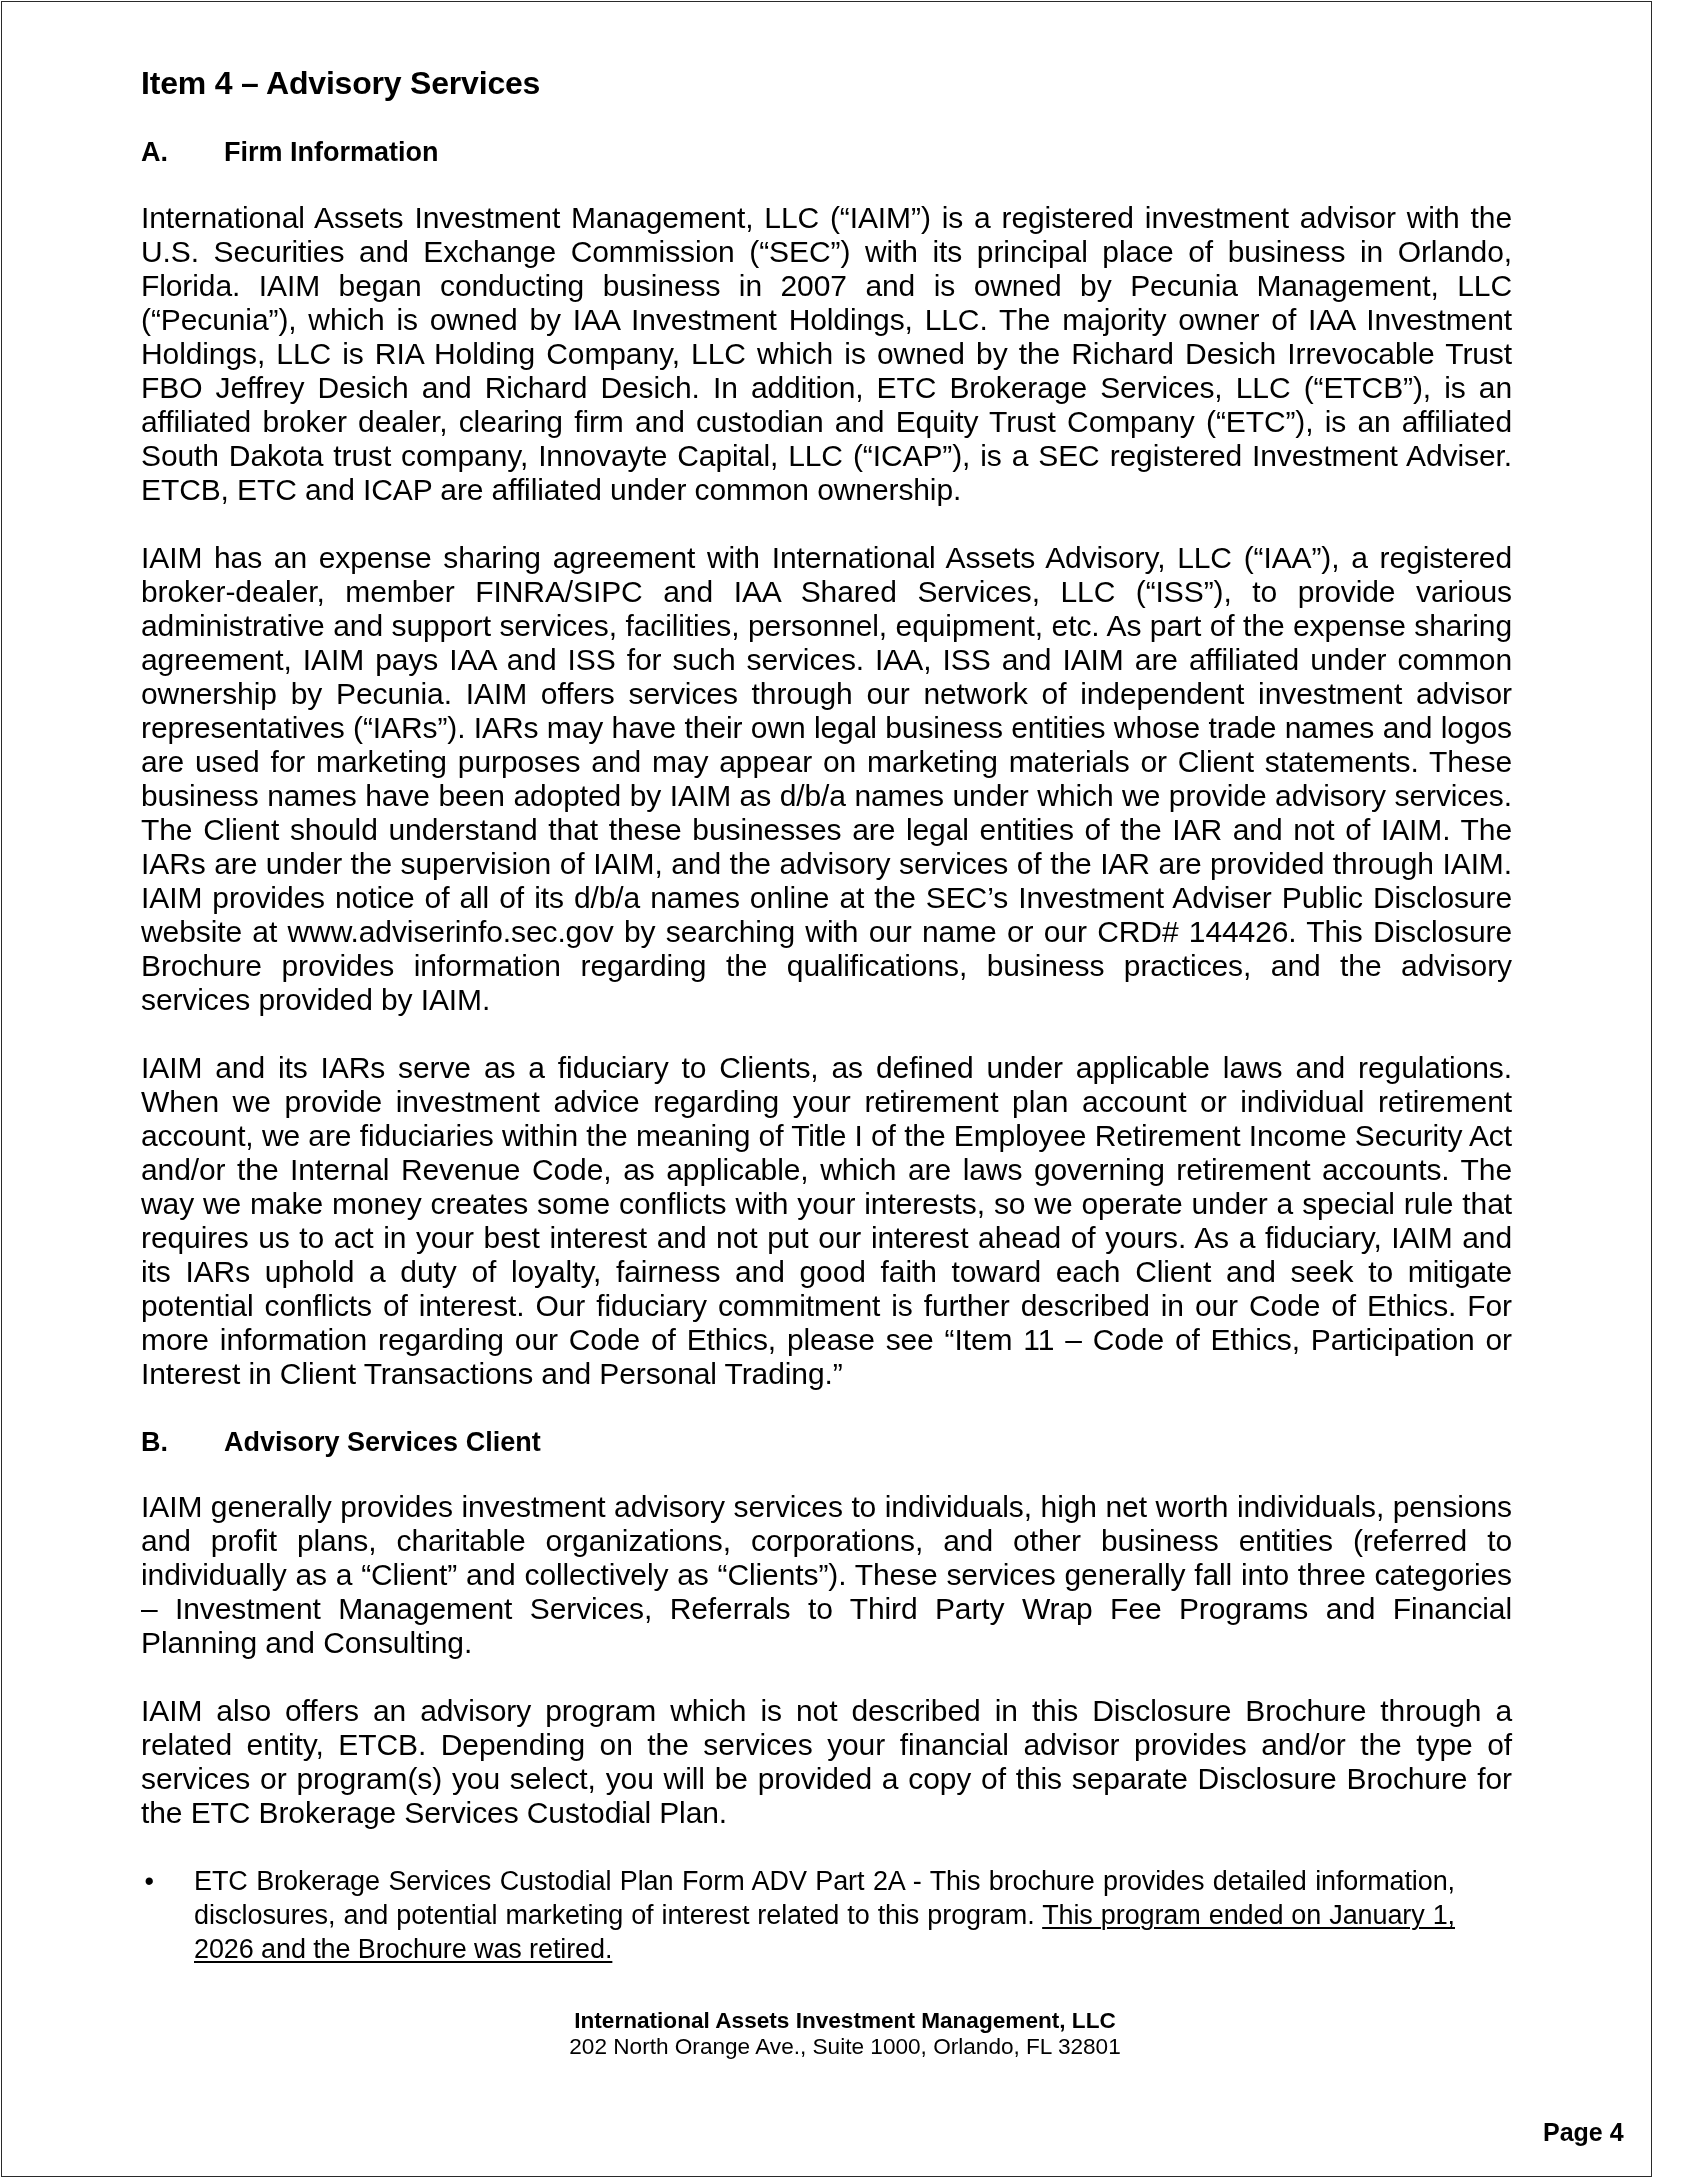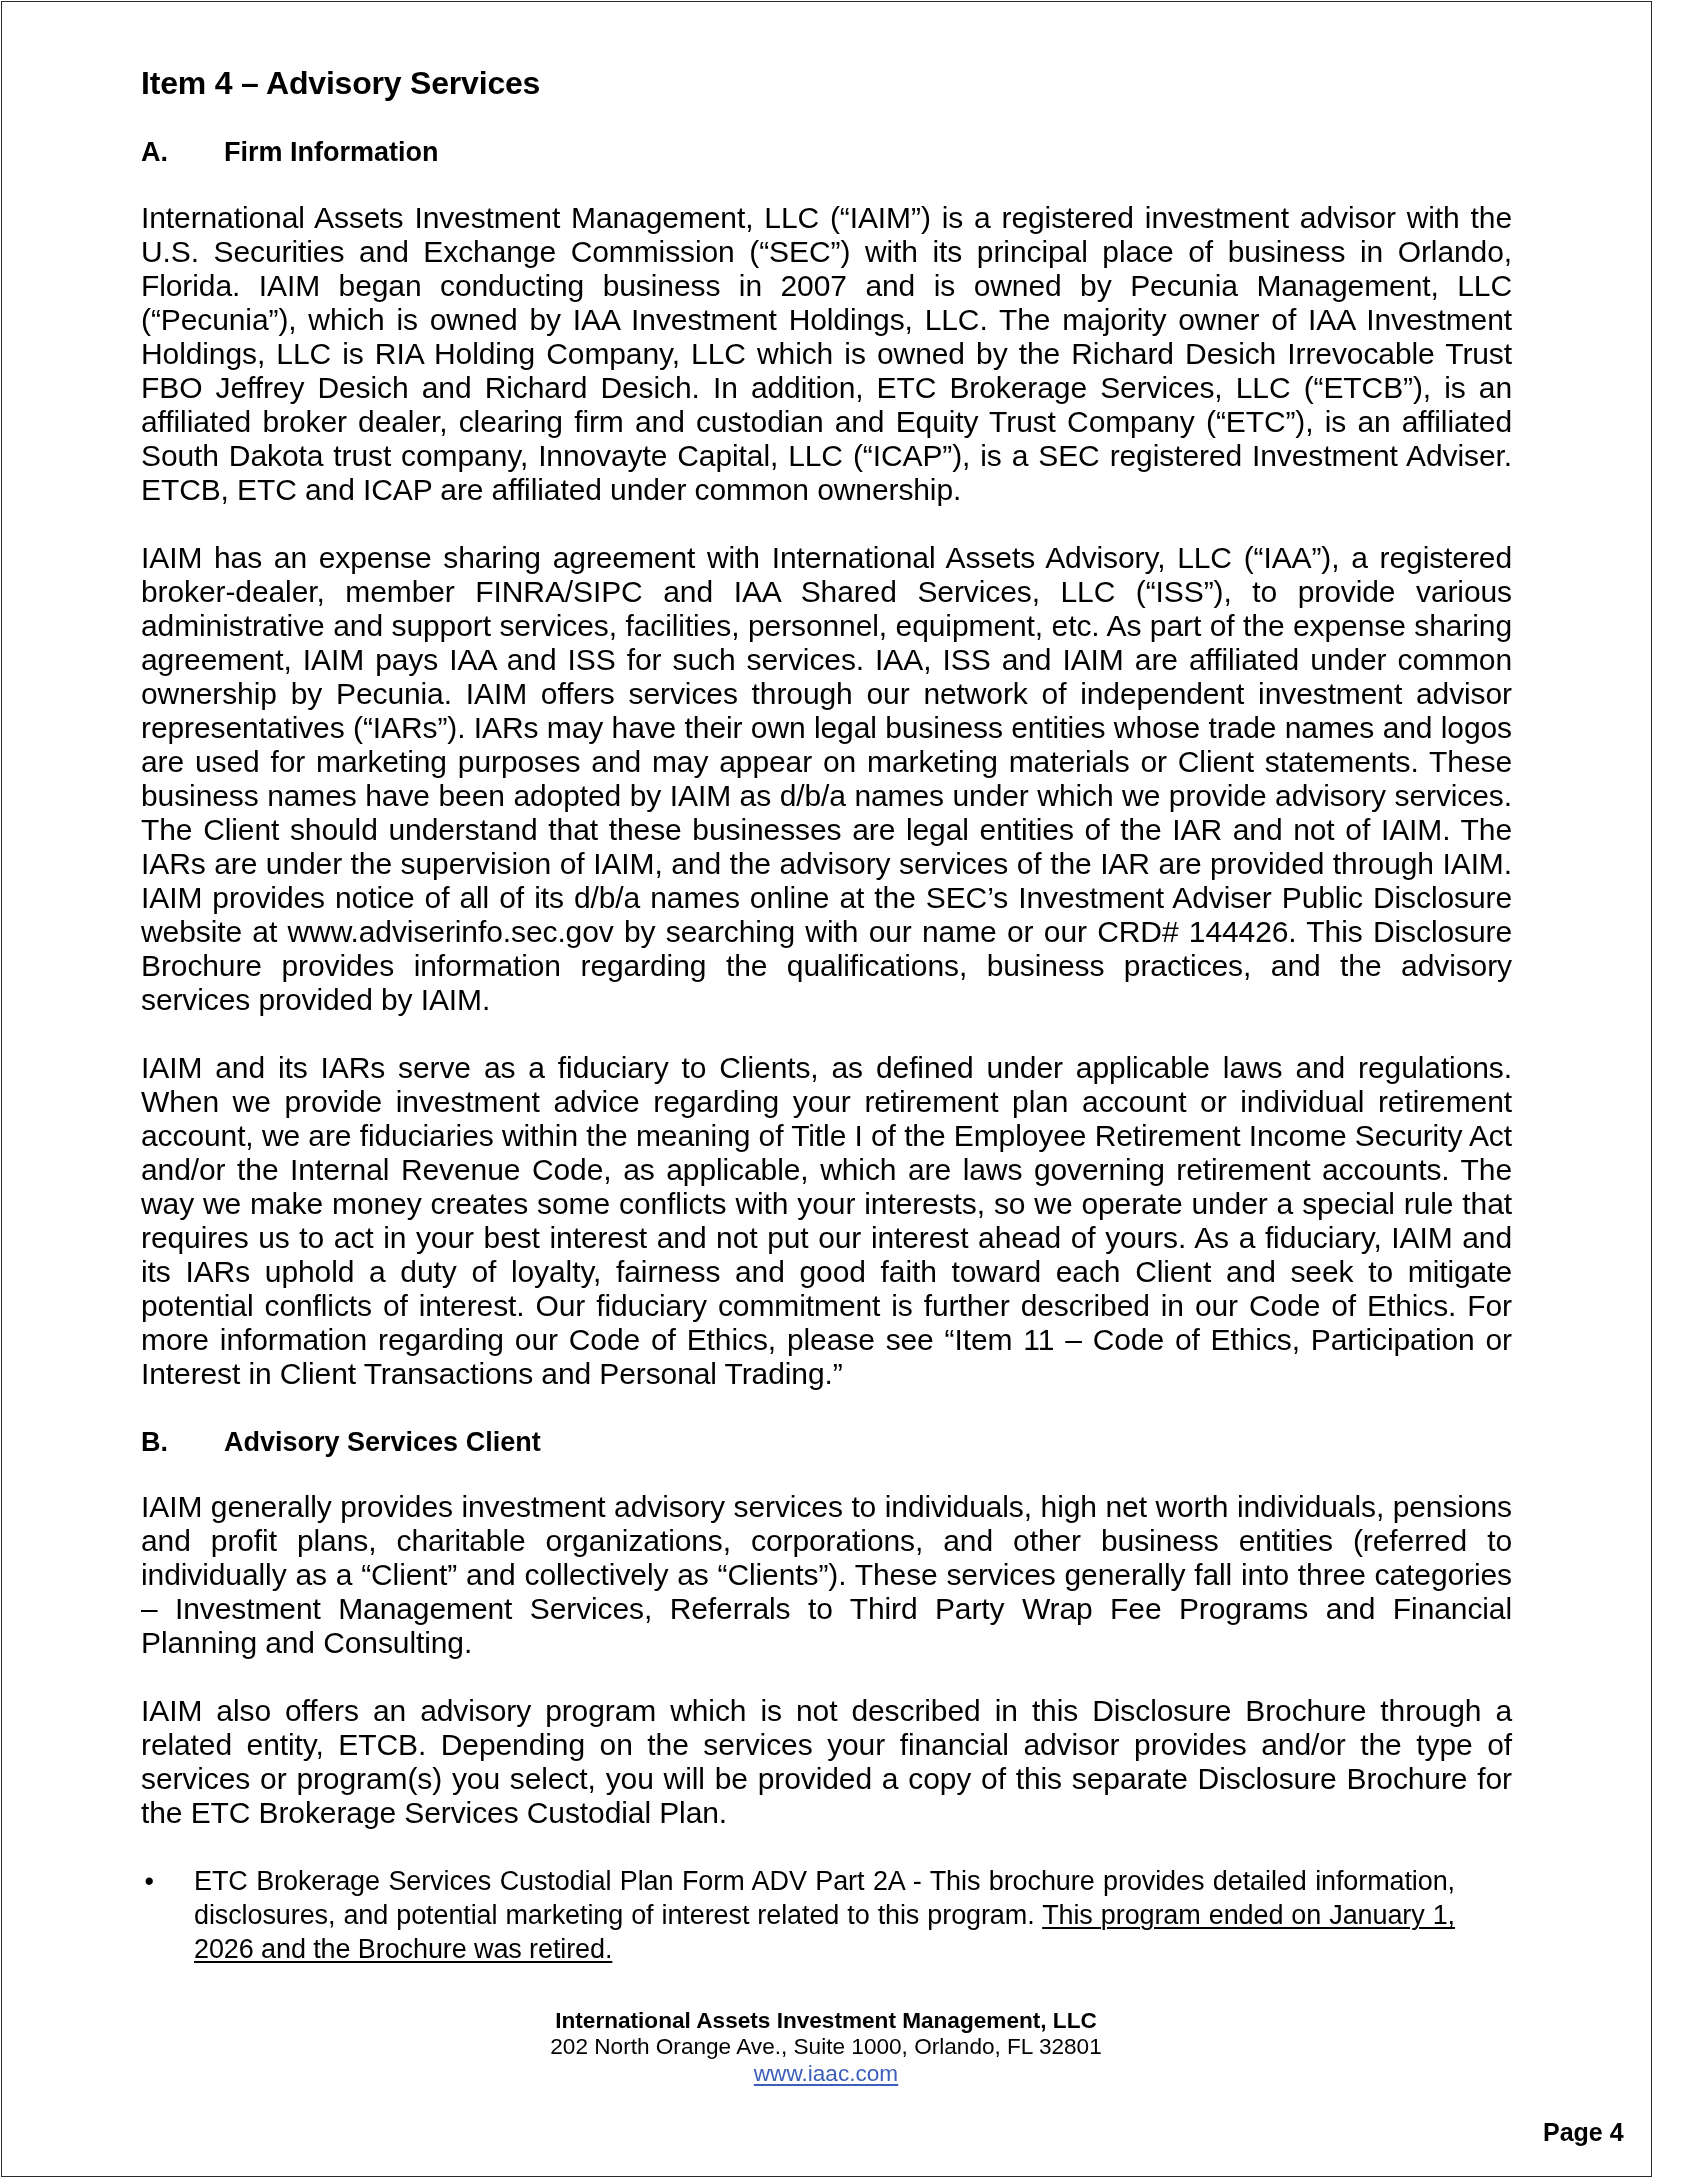--- a/index.html
+++ b/index.html
@@ -86,20 +86,21 @@
       text-decoration-thickness: 1.7px;
     }
     .footer {
       position: absolute;
       left: 0;
       width: 1652px;
       top: 2008px;
       text-align: center;
       font-size: 22.6px;
       line-height: 26.4px;
+      padding-left: 19px;
     }
     .footer .firm {
       font-weight: bold;
     }
     .footer .link {
       color: #3b5fb8;
       text-decoration: underline;
       text-underline-offset: 2.6px;
     }
     .page-number {
@@ -146,17 +147,16 @@
     <li class="bullet-item">
       <span class="bullet-dot">•</span>
       <span class="bullet-text"><span>ETC Brokerage Services Custodial Plan Form ADV Part 2A - This brochure provides detailed information, disclosures, and potential marketing of interest related to this program. </span><span class="underlined">This program ended on January 1, 2026 and the Brochure was retired.</span></span>
     </li>
   </ul>
 </div>
 
 <div class="footer">
   <div class="firm">International Assets Investment Management, LLC</div>
   <div>202 North Orange Ave., Suite 1000, Orlando, FL 32801</div>
-  <div><span class="link">www.iaac.com</span></div>
 </div>
 
 <div class="page-number">Page 4</div>
 
 
 </body></html>

